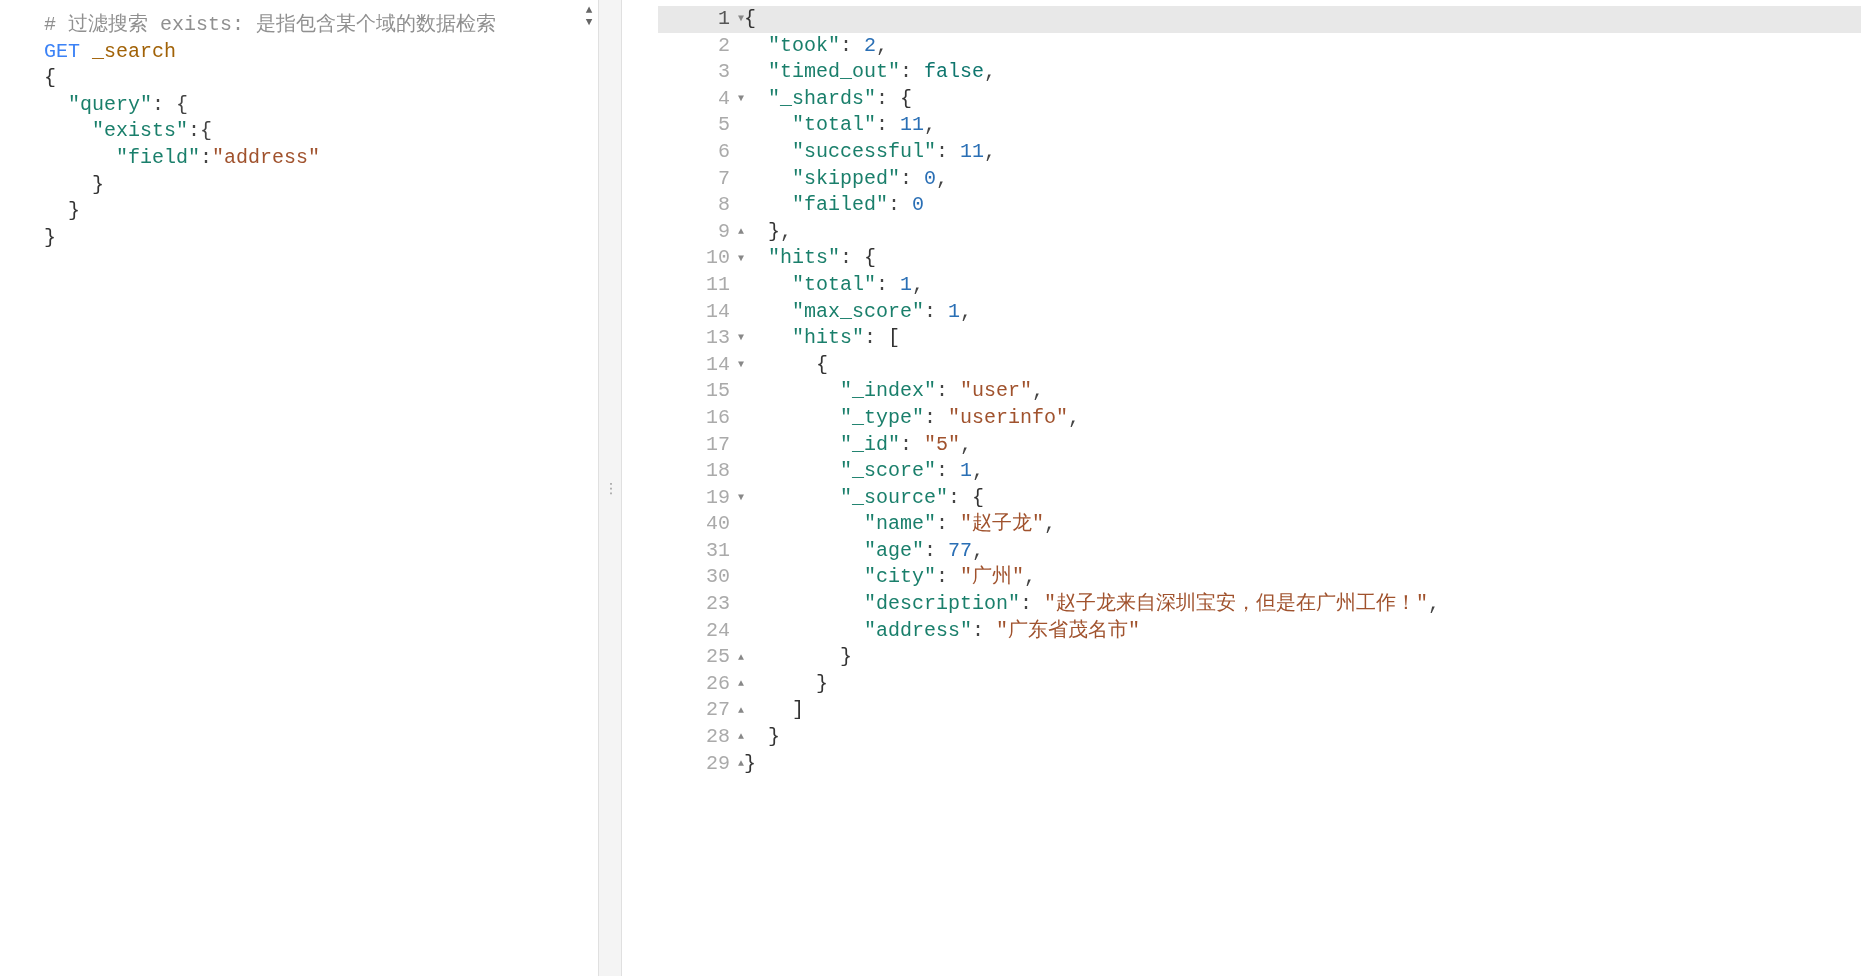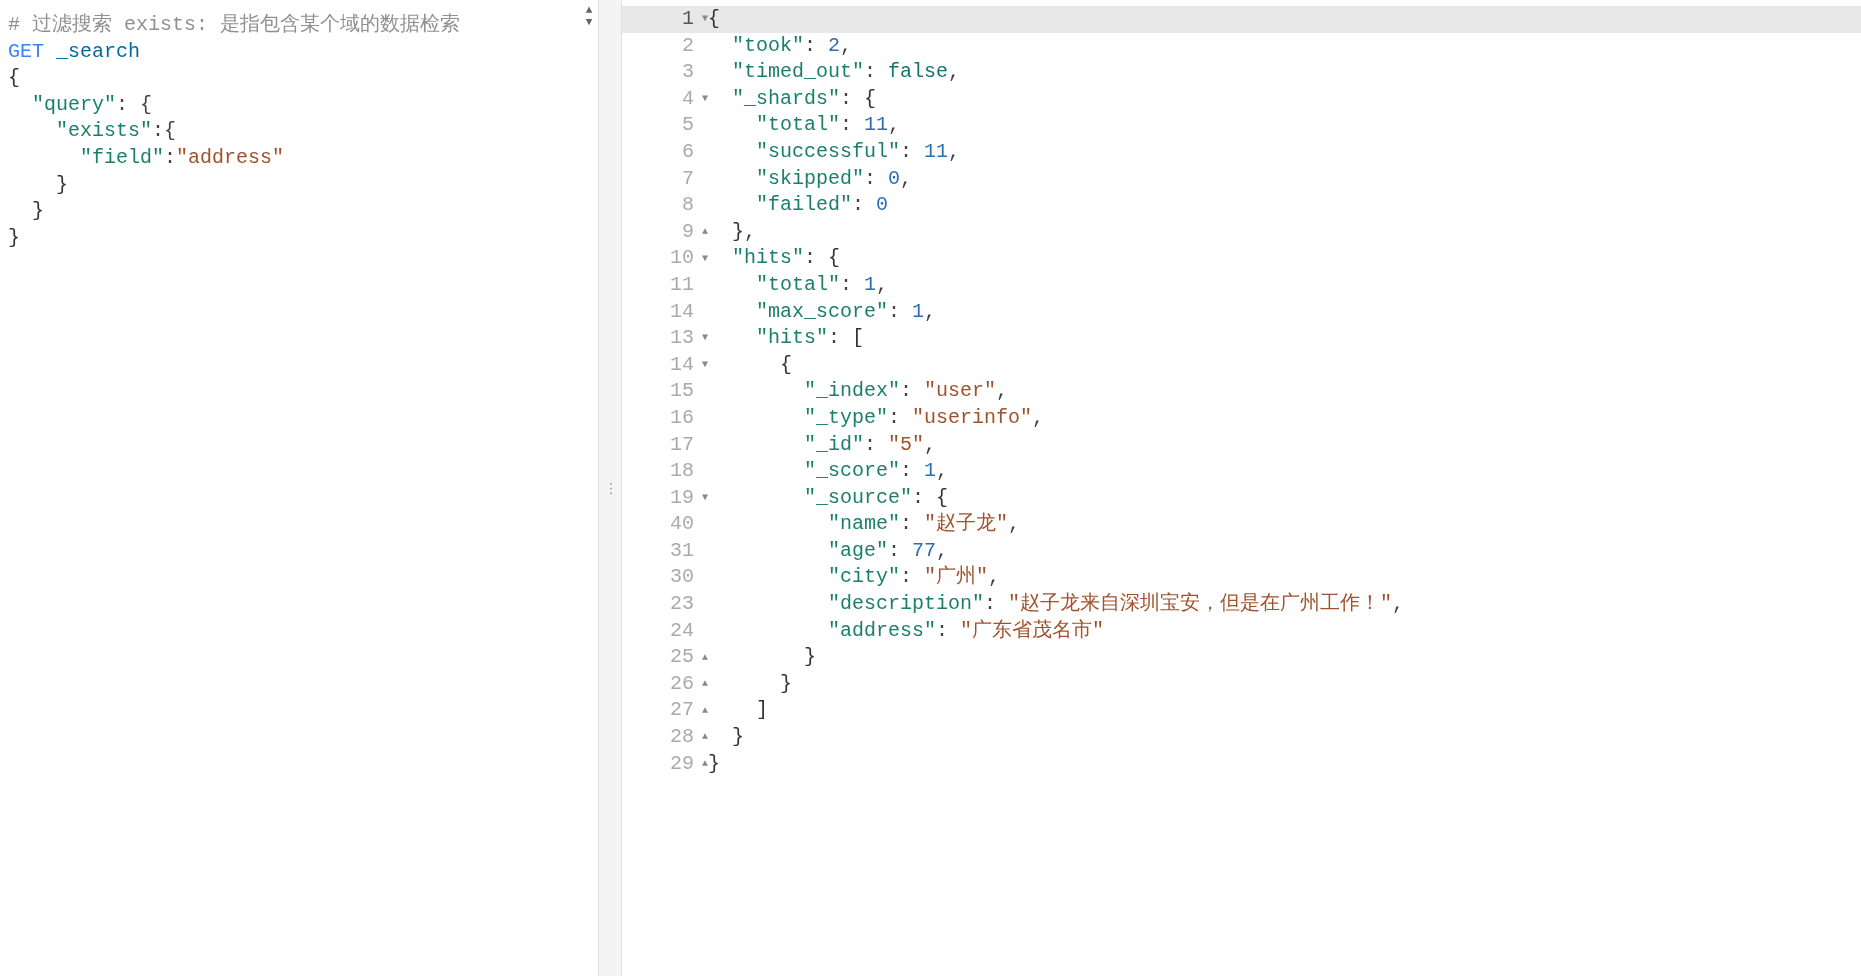--- a/index.html
+++ b/index.html
@@ -8,20 +8,21 @@
       font-size: 20px;
       background: #ffffff;
       display: flex;
       height: 976px;
       width: 1861px;
       overflow: hidden;
     }
     .pane {
       position: relative;
       overflow: hidden;
+      padding-left: 36px;
     }
     .left-pane {
       width: 598px;
       flex-shrink: 0;
       background: #fff;
       position: relative;
     }
     .divider {
       width: 24px;
       flex-shrink: 0;
@@ -105,21 +106,21 @@
     }
     .arrow {
       color: #666;
       font-size: 11px;
       line-height: 12px;
       cursor: pointer;
     }
     
     .c-comment { color: #909090; }
     .c-method { color: #3b82f6; }
-    .c-endpoint { color: #0369a1; }
+    .c-endpoint { color: #a16207; }
     .c-brace { color: #333; }
     .c-key { color: #1a7f6b; }
     .c-punc { color: #444; }
     .c-str { color: #a0522d; }
     .c-num { color: #2a6fb5; }
     .c-bool { color: #0f766e; }
   </style>
 </head>
 <body>
 

